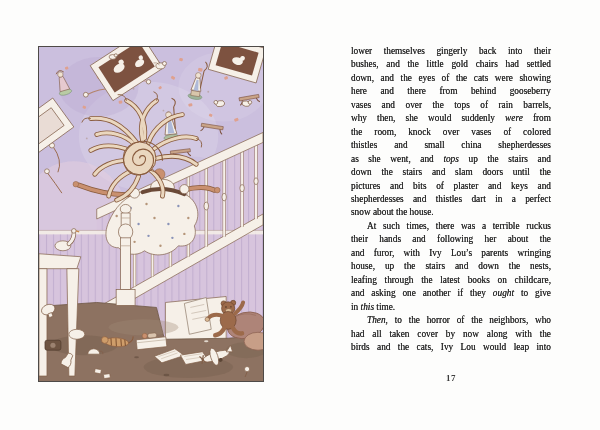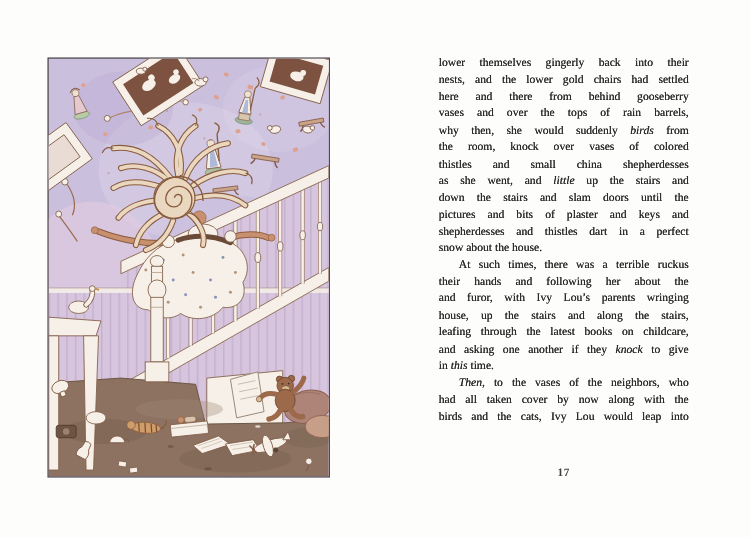--- a/index.html
+++ b/index.html
@@ -439,35 +439,36 @@
     <rect x="82" y="192" width="10" height="52" class="paper-f" stroke-width=".7"></rect>
     <rect x="77.5" y="244" width="19" height="16" class="paper-f" stroke-width=".8"></rect>
     <line x1="82.5" y1="172" x2="91.5" y2="172" stroke="#b7a28e" stroke-width=".7"></line>
     <line x1="82" y1="200" x2="92" y2="200" stroke="#b7a28e" stroke-width=".7"></line>
   </g>
 </svg>
 </figure>
 
 <div class="text-col">
     <div class="line"><span>lower themselves gingerly back into their</span></div>
-    <div class="line"><span>nests, and the lower gold chairs had settled</span></div>
+    <div class="line"><span>bushes, and the little gold chairs had settled</span></div>
+    <div class="line"><span>down, and the eyes of the cats were showing</span></div>
     <div class="line"><span>here and there from behind gooseberry</span></div>
     <div class="line"><span>vases and over the tops of rain barrels,</span></div>
-    <div class="line"><span>why then, she would suddenly </span><span class="it">birds</span><span> from</span></div>
+    <div class="line"><span>why then, she would suddenly </span><span class="it">were</span><span> from</span></div>
     <div class="line"><span>the room, knock over vases of colored</span></div>
     <div class="line"><span>thistles and small china shepherdesses</span></div>
-    <div class="line"><span>as she went, and </span><span class="it">little</span><span> up the stairs and</span></div>
+    <div class="line"><span>as she went, and </span><span class="it">tops</span><span> up the stairs and</span></div>
     <div class="line"><span>down the stairs and slam doors until the</span></div>
     <div class="line"><span>pictures and bits of plaster and keys and</span></div>
     <div class="line"><span>shepherdesses and thistles dart in a perfect</span></div>
     <div class="line last"><span>snow about the house.</span></div>
     <div class="line first"><span>At such times, there was a terrible ruckus</span></div>
     <div class="line"><span>their hands and following her about the</span></div>
     <div class="line"><span>and furor, with Ivy Lou’s parents wringing</span></div>
-    <div class="line"><span>house, up the stairs and along the stairs,</span></div>
+    <div class="line"><span>house, up the stairs and down the nests,</span></div>
     <div class="line"><span>leafing through the latest books on childcare,</span></div>
-    <div class="line"><span>and asking one another if they </span><span class="it">knock</span><span> to give</span></div>
+    <div class="line"><span>and asking one another if they </span><span class="it">ought</span><span> to give</span></div>
     <div class="line last"><span>in </span><span class="it">this</span><span> time.</span></div>
-    <div class="line first"><span class="it">Then</span><span>, to the vases of the neighbors, who</span></div>
+    <div class="line first"><span class="it">Then</span><span>, to the horror of the neighbors, who</span></div>
     <div class="line"><span>had all taken cover by now along with the</span></div>
     <div class="line"><span>birds and the cats, Ivy Lou would leap into</span></div>
   </div>
 <div class="page-num">17</div>
 
 </body></html>

